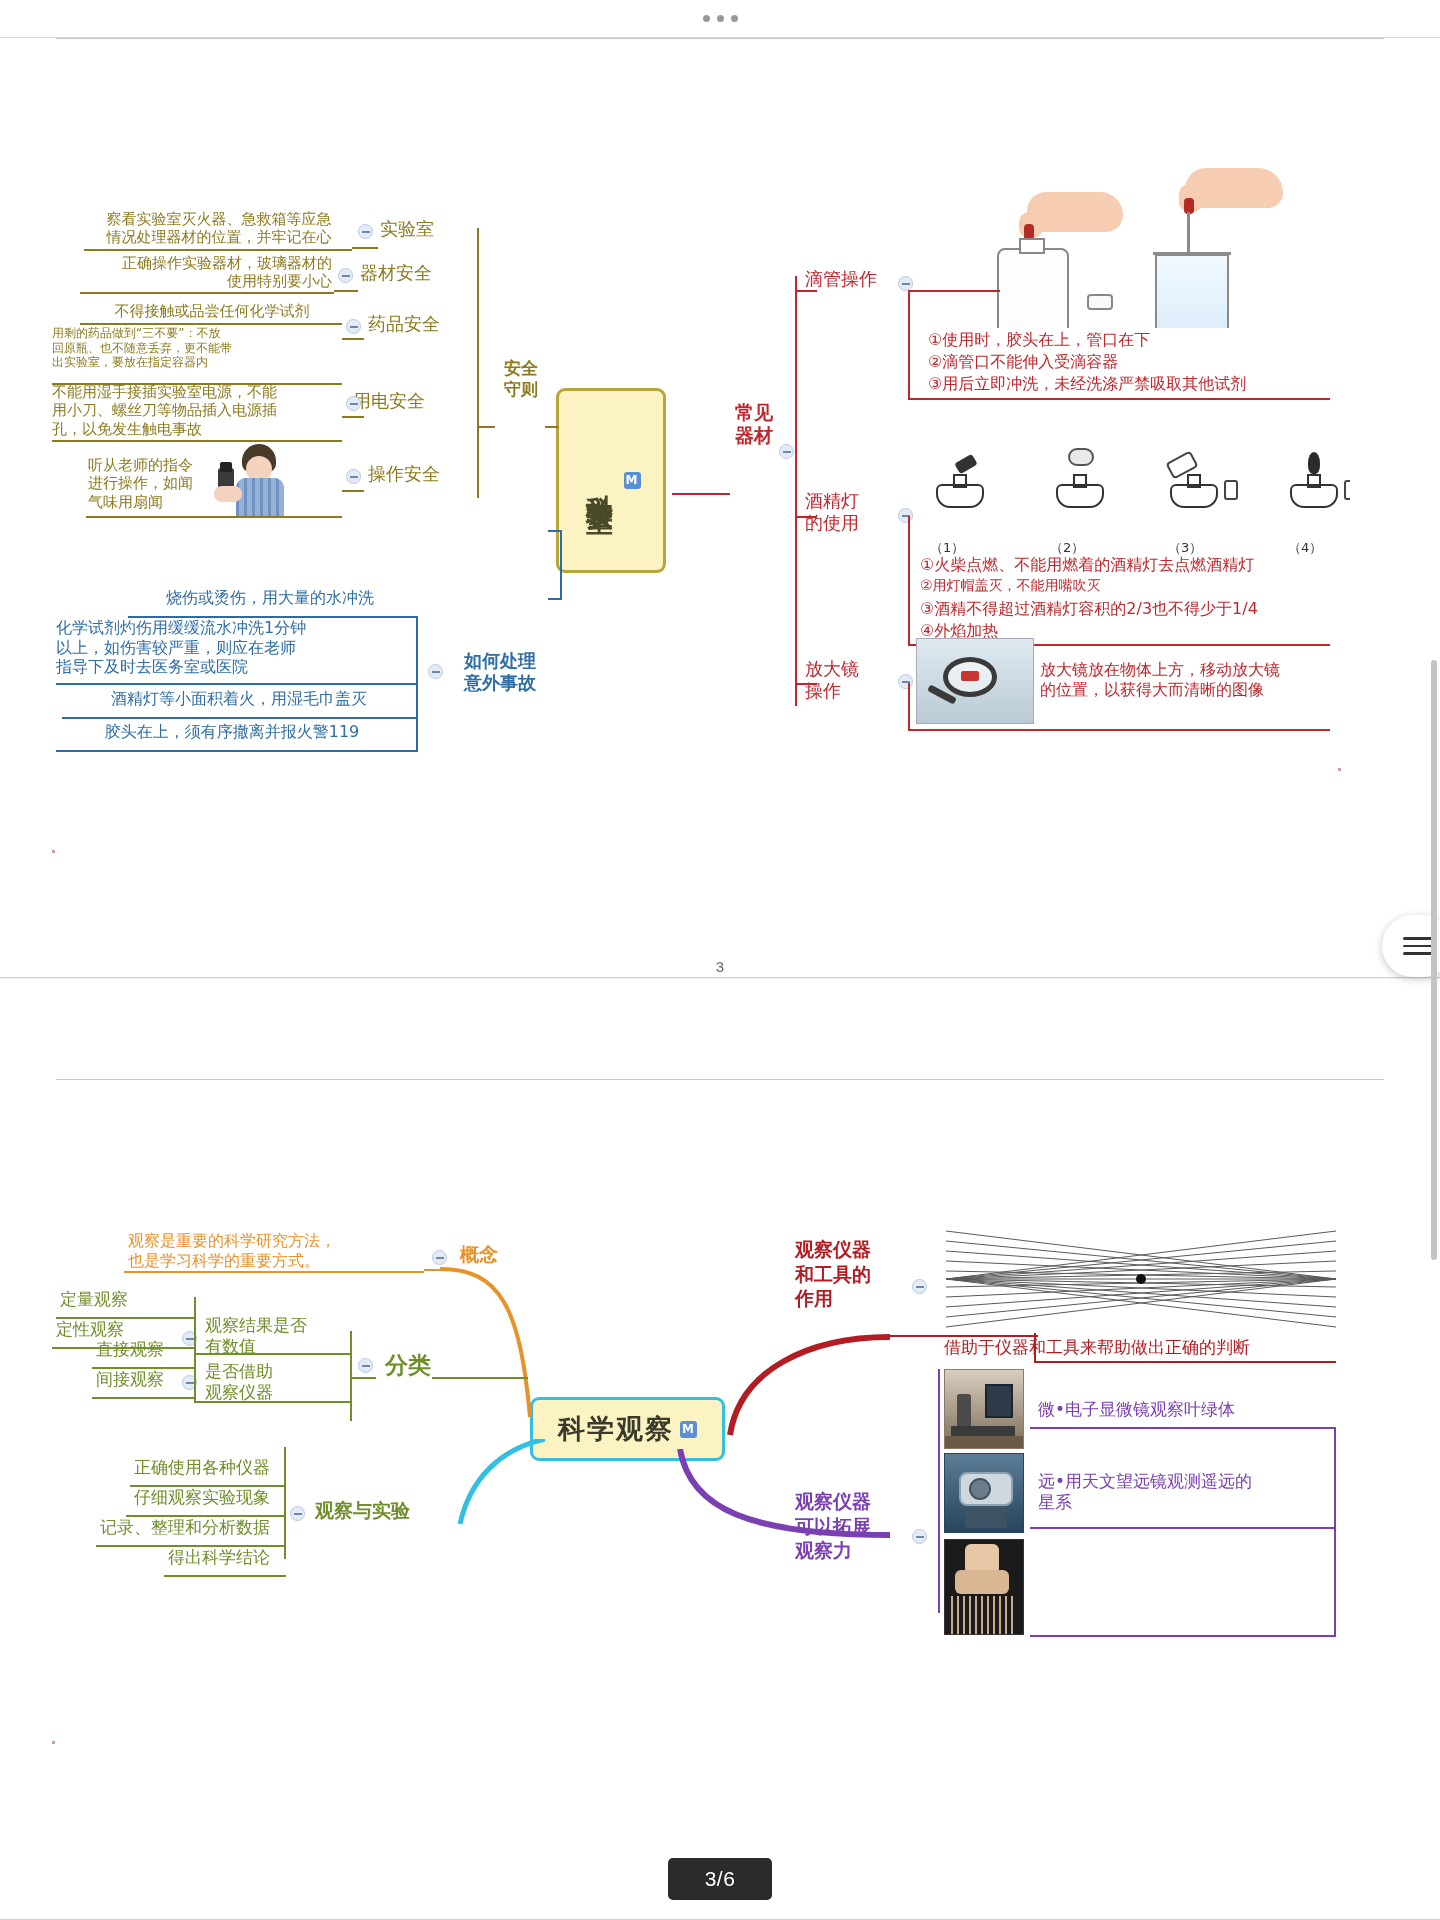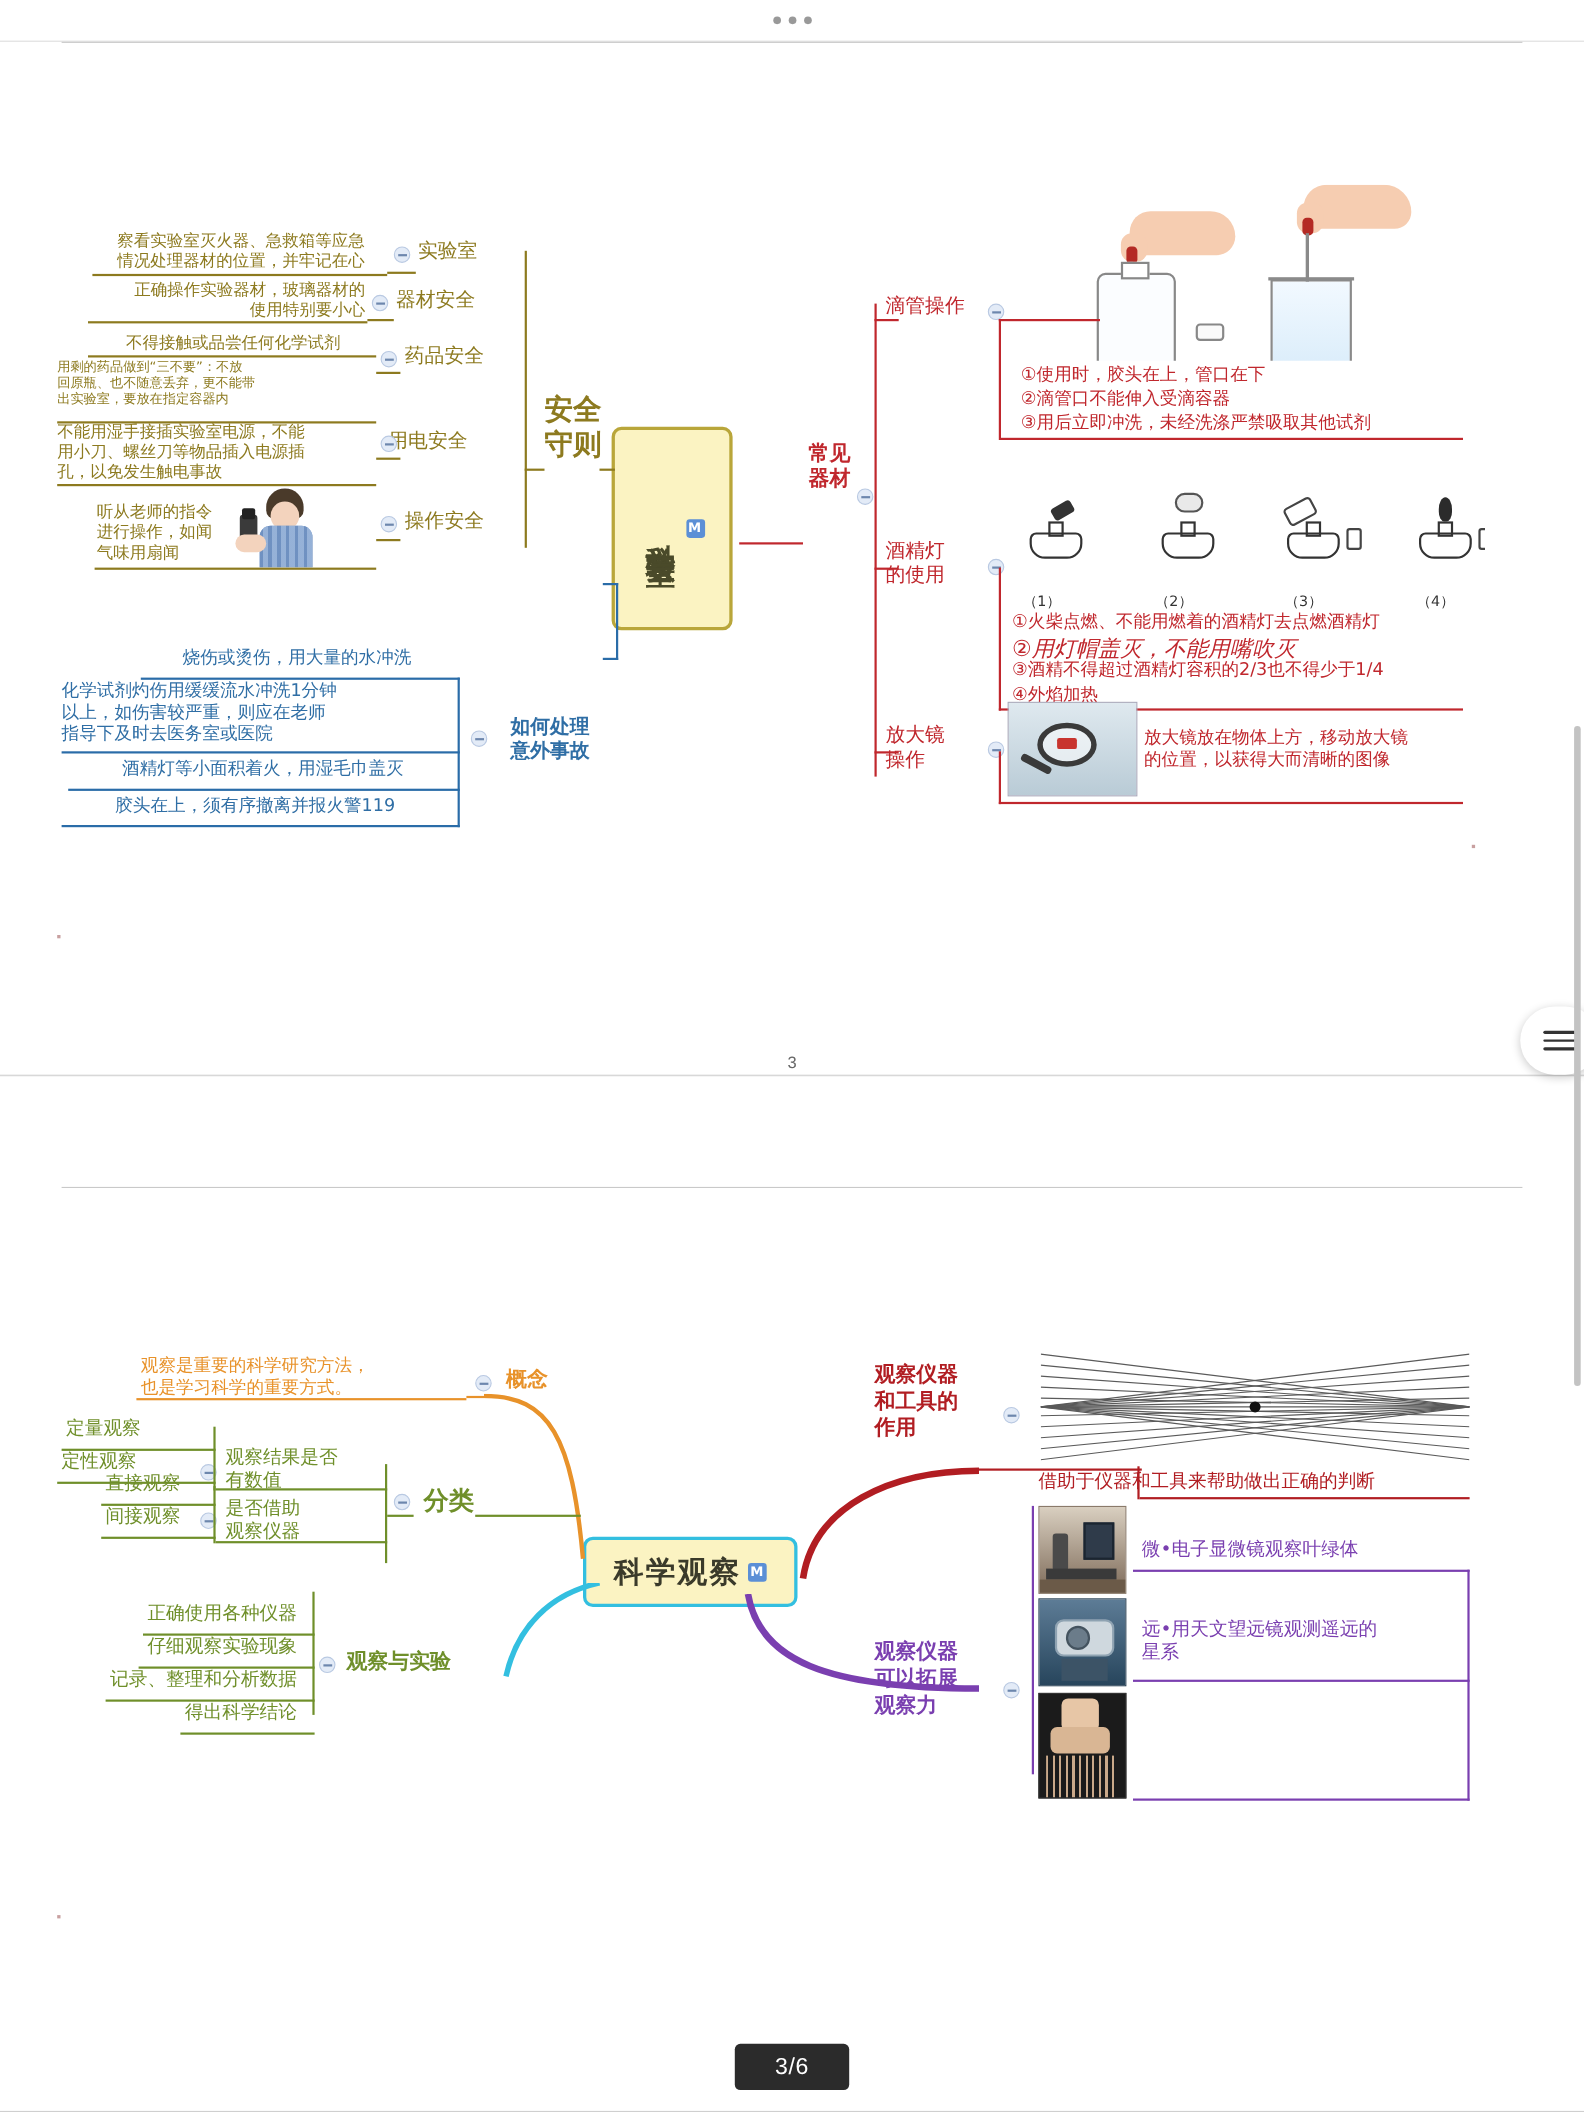--- a/index.html
+++ b/index.html
@@ -135,21 +135,21 @@
 
   <div class="page" id="page-one">
     <div class="page-rule" style="top:0px;"></div>
     <div class="mm">
 
       <div class="central cn" style="left:556px; top:350px; width:110px; height:185px; border:3px solid #b9a63a; border-radius:9px; font-size:27px; color:#4a4a2a;">
         <span style="writing-mode:vertical-rl; text-orientation:upright; letter-spacing:3px;">科学实验室</span>
         <span class="m-badge">M</span>
       </div>
 
-      <div class="node cn olive" style="left:493px; top:320px; width:56px; font-size:26px; font-weight:bold; text-align:center;">安全
+      <div class="node cn olive" style="left:493px; top:320px; width:56px; font-size:17px; font-weight:bold; text-align:center;">安全
 守则</div>
 
       <div class="vl oliveL" style="left:477px; top:190px; height:270px;"></div>
       <div class="ul oliveL" style="left:477px; top:388px; width:18px;"></div>
 
       <div class="ul oliveL" style="left:545px; top:388px; width:14px;"></div>
 
       <div class="node cn olive" style="left:380px; top:180px; font-size:18px;">实验室</div>
       <div class="toggle" style="left:358px; top:186px;"></div>
       <div class="node cn olive" style="left:88px; top:172px; width:262px; font-size:15px; text-align:center;">察看实验室灭火器、急救箱等应急
@@ -290,21 +290,21 @@
           <div style="position:absolute;left:22px;top:-12px;width:12px;height:22px;background:#2b2b2b;border-radius:50% 50% 40% 40%;"></div>
           <div style="position:absolute;left:58px;top:16px;width:14px;height:20px;border:2px solid #444;border-radius:3px;"></div>
         </div>
       </div>
       <div class="node cn" style="left:930px;top:502px;font-size:13px;color:#333;">（1）</div>
       <div class="node cn" style="left:1050px;top:502px;font-size:13px;color:#333;">（2）</div>
       <div class="node cn" style="left:1168px;top:502px;font-size:13px;color:#333;">（3）</div>
       <div class="node cn" style="left:1288px;top:502px;font-size:13px;color:#333;">（4）</div>
 
       <div class="node cn red1" style="left:920px; top:517px; font-size:16px;">①火柴点燃、不能用燃着的酒精灯去点燃酒精灯</div>
-      <div class="node cn red1" style="left:920px; top:539px; font-size:20px;font-style:italic;">②用灯帽盖灭，不能用嘴吹灭</div>
+      <div class="node cn red1" style="left:920px; top:539px; font-size:14px;">②用灯帽盖灭，不能用嘴吹灭</div>
       <div class="node cn red1" style="left:920px; top:561px; font-size:16px;">③酒精不得超过酒精灯容积的2/3也不得少于1/4</div>
       <div class="node cn red1" style="left:920px; top:583px; font-size:16px;">④外焰加热</div>
       <div class="vl red1L" style="left:908px; top:478px; height:130px;"></div>
       <div class="ul red1L" style="left:908px; top:606px; width:422px;"></div>
 
       <div class="node cn red1" style="left:805px; top:620px; font-size:18px;">放大镜
 操作</div>
       <div class="toggle" style="left:898px; top:636px;"></div>
       <div class="ul red1L" style="left:795px; top:645px; width:22px;"></div>
 

